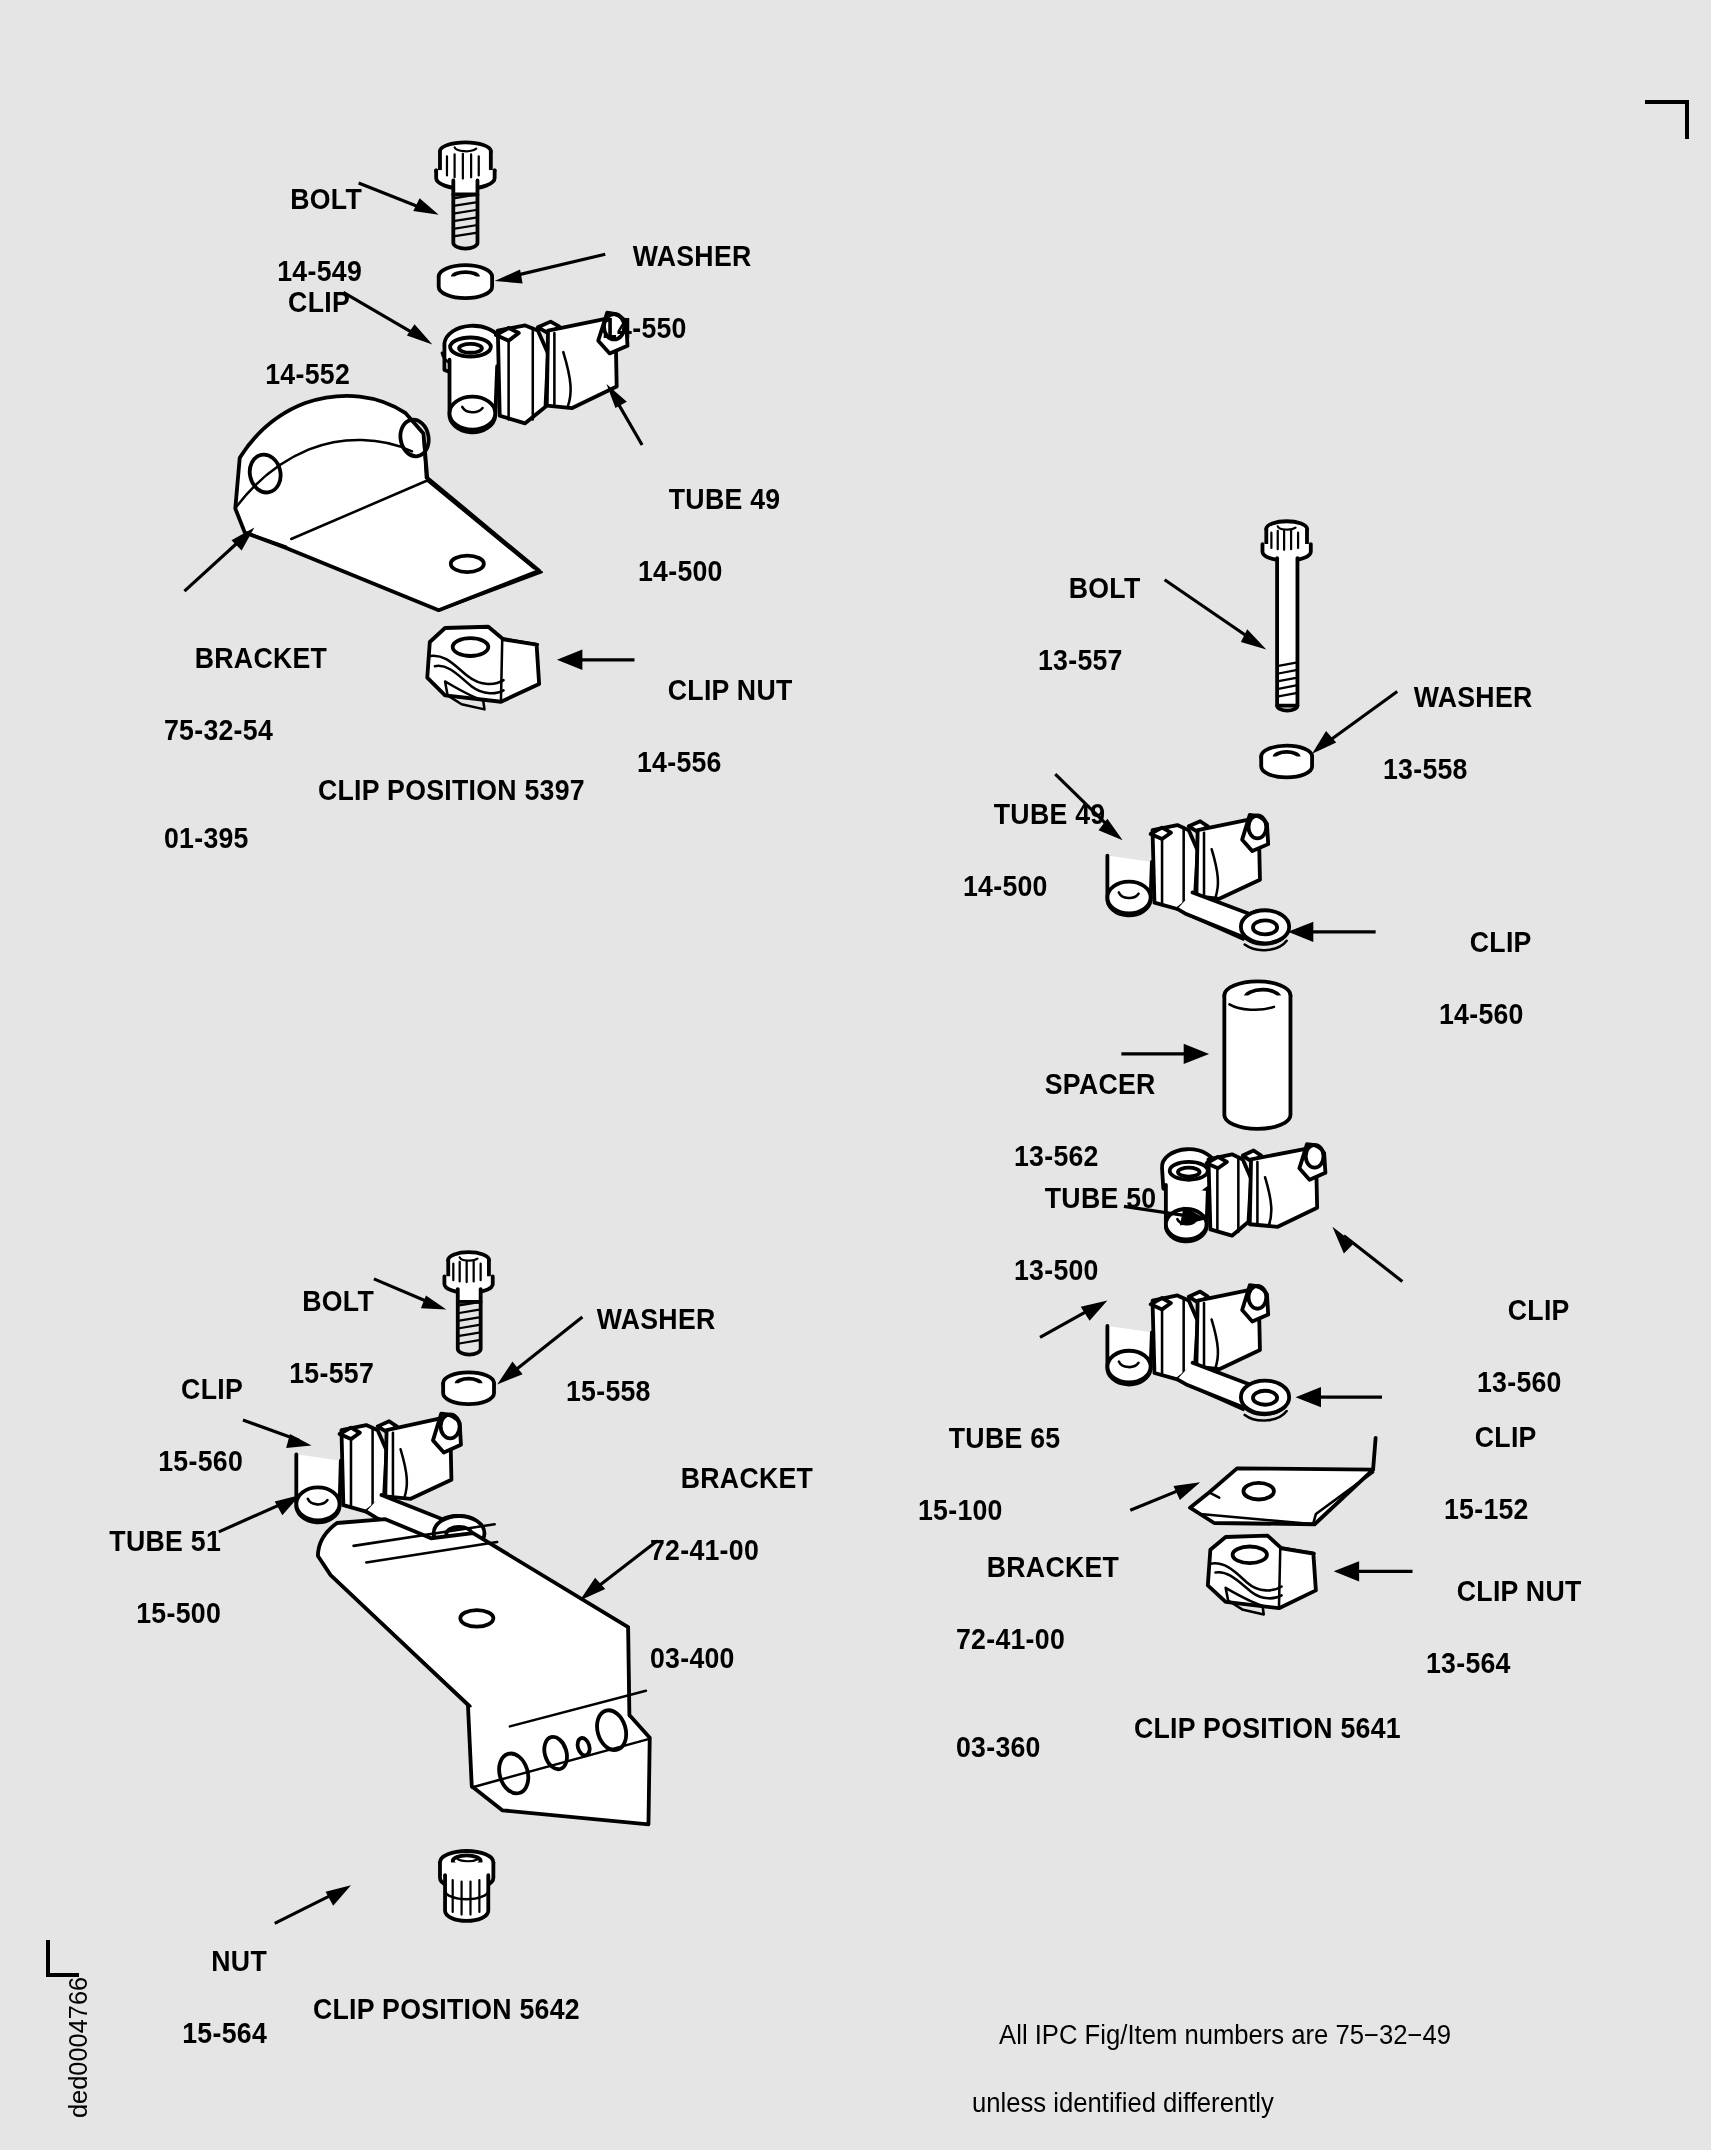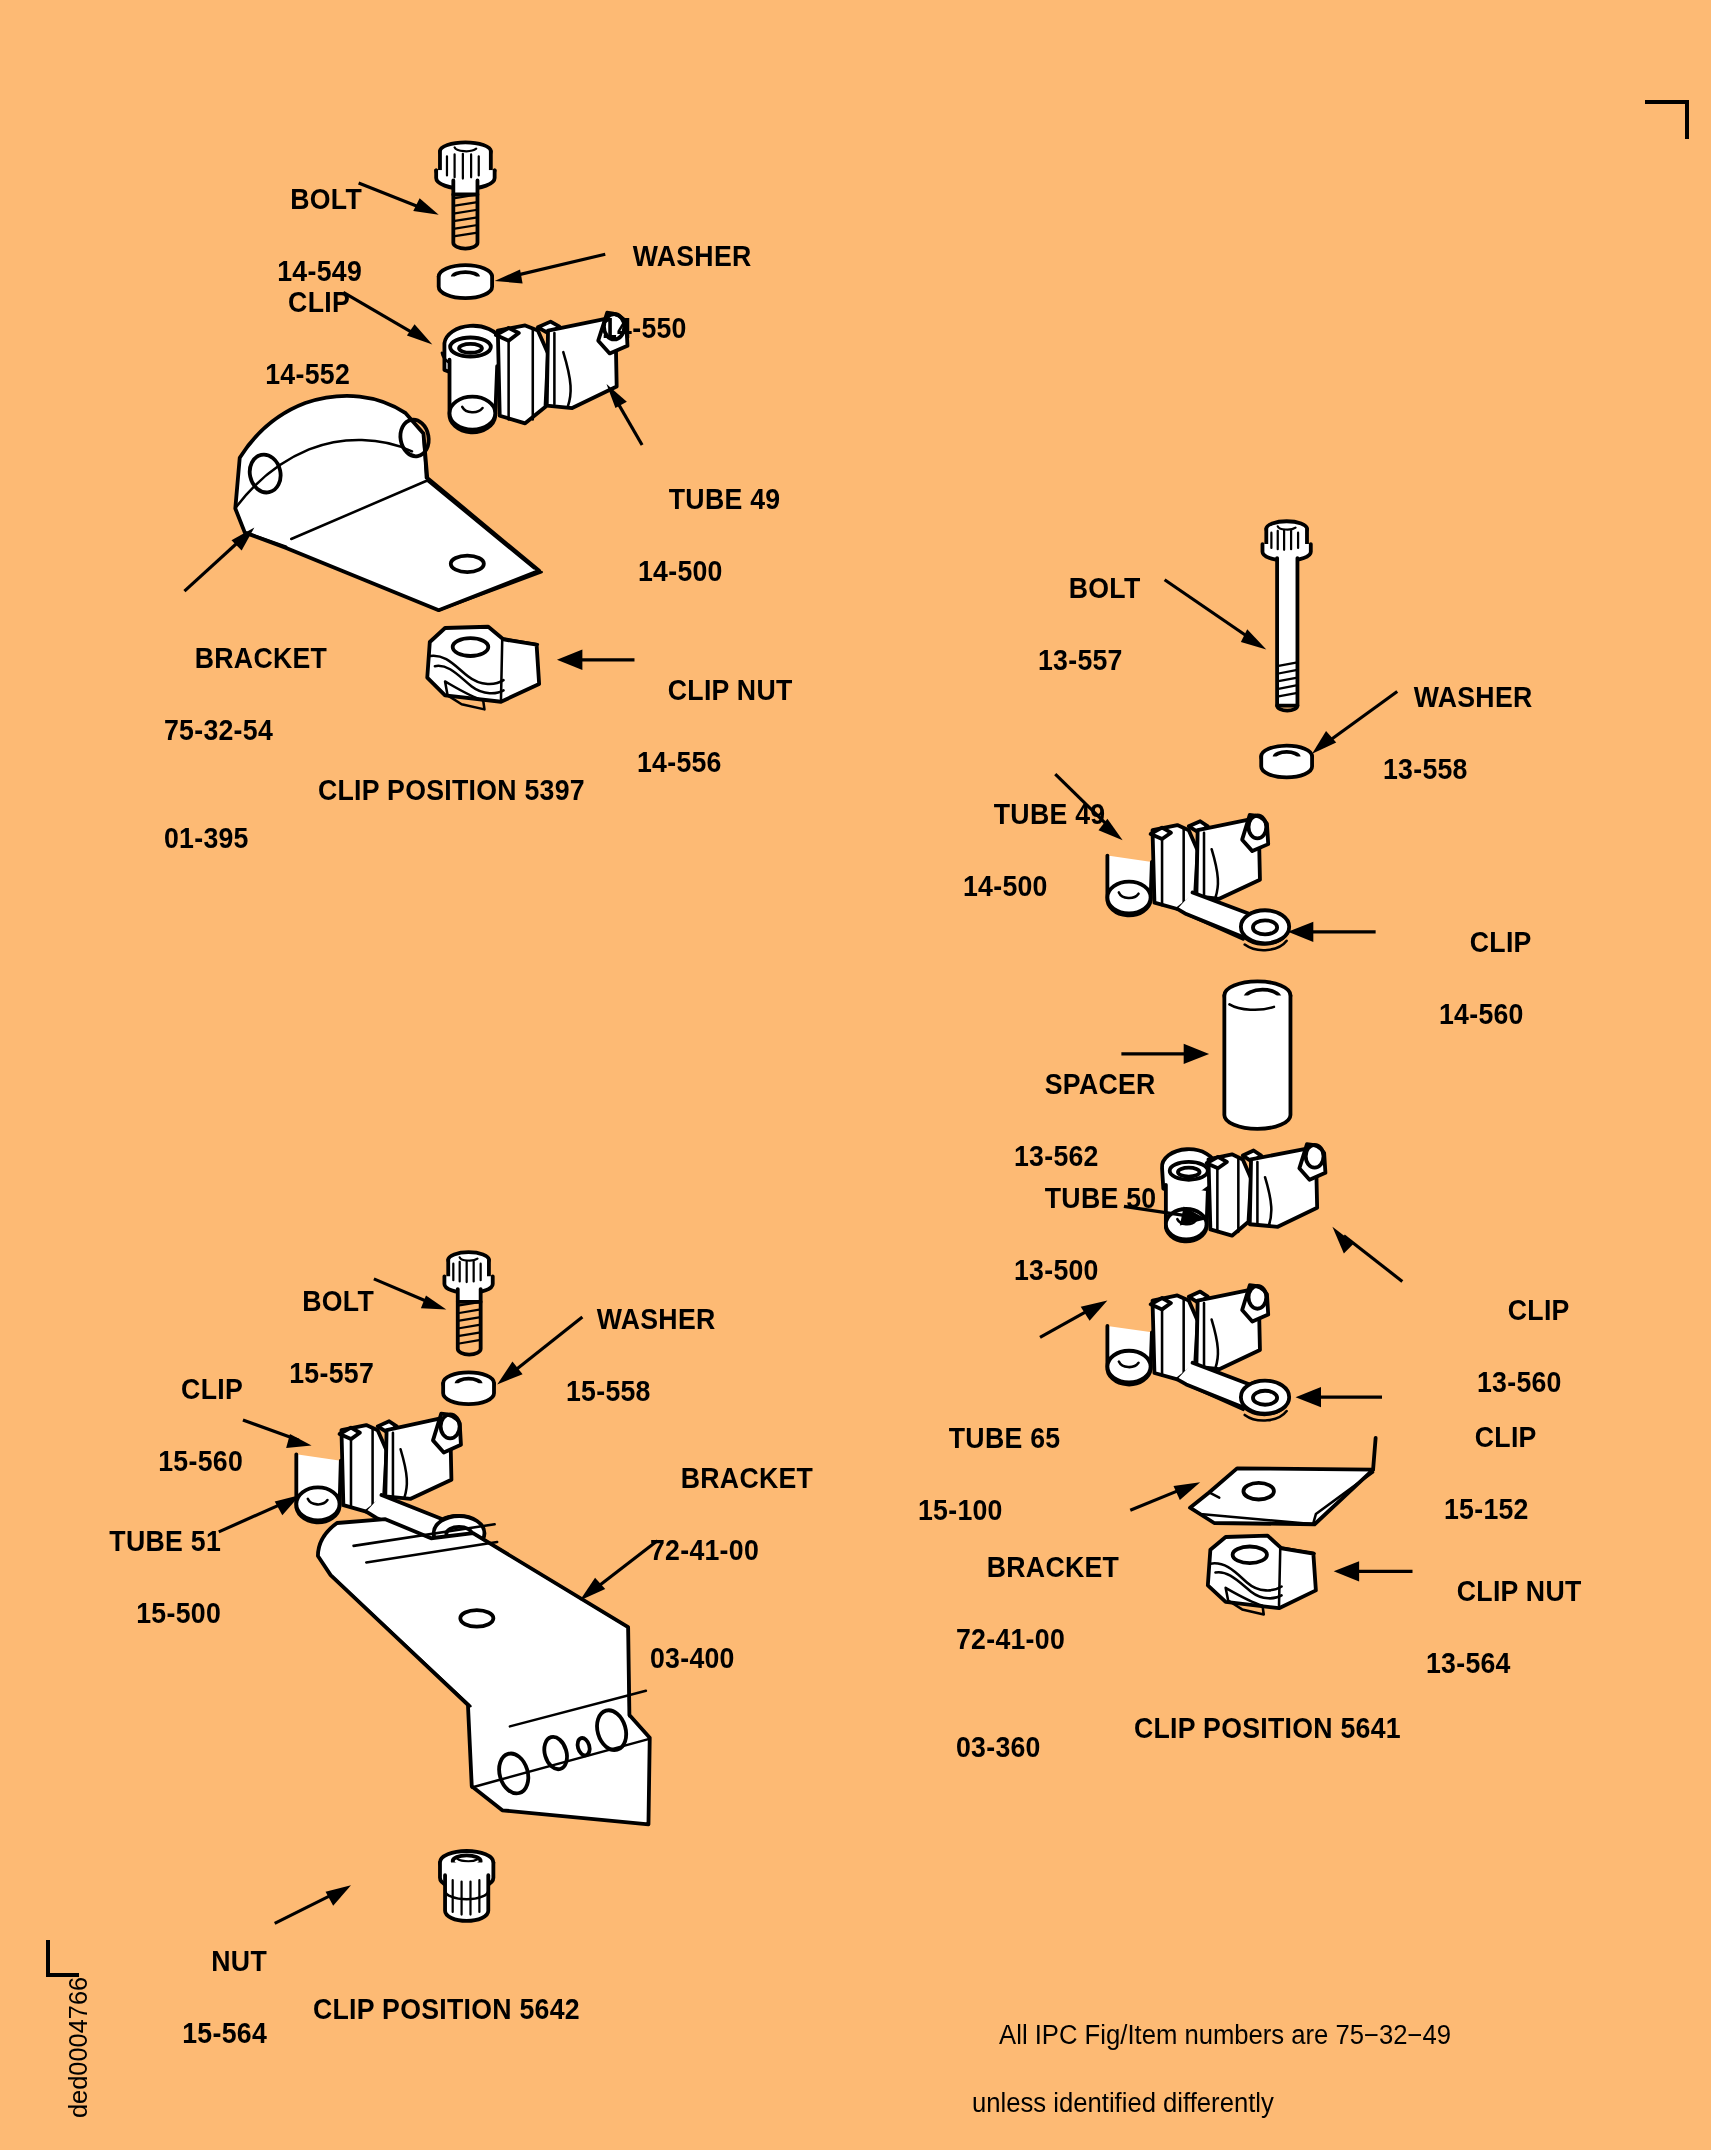--- a/index.html
+++ b/index.html
@@ -2,21 +2,21 @@
 <html style="font-size:10.2px"><head>
 <meta charset="utf-8">
 <title>Clip Position Assembly Diagram</title>
 <style>
   html,body{margin:0;padding:0;background:#fff;}
   body{
     width:1712px;height:2151px;position:relative;overflow:hidden;
     font-family:"Liberation Sans","DejaVu Sans",sans-serif;
     color:#000;-webkit-font-smoothing:none;
   }
-  .page{position:absolute;inset:0;background:#fdba74;}
+  .page{position:absolute;inset:0;background:#e5e5e5;}
 
   
   .lbl{
     position:absolute;
     font-family:"Liberation Sans","DejaVu Sans",sans-serif;
     font-weight:700;
     font-size:29px;
     line-height:36px;
     letter-spacing:0.3px;
     white-space:pre;

